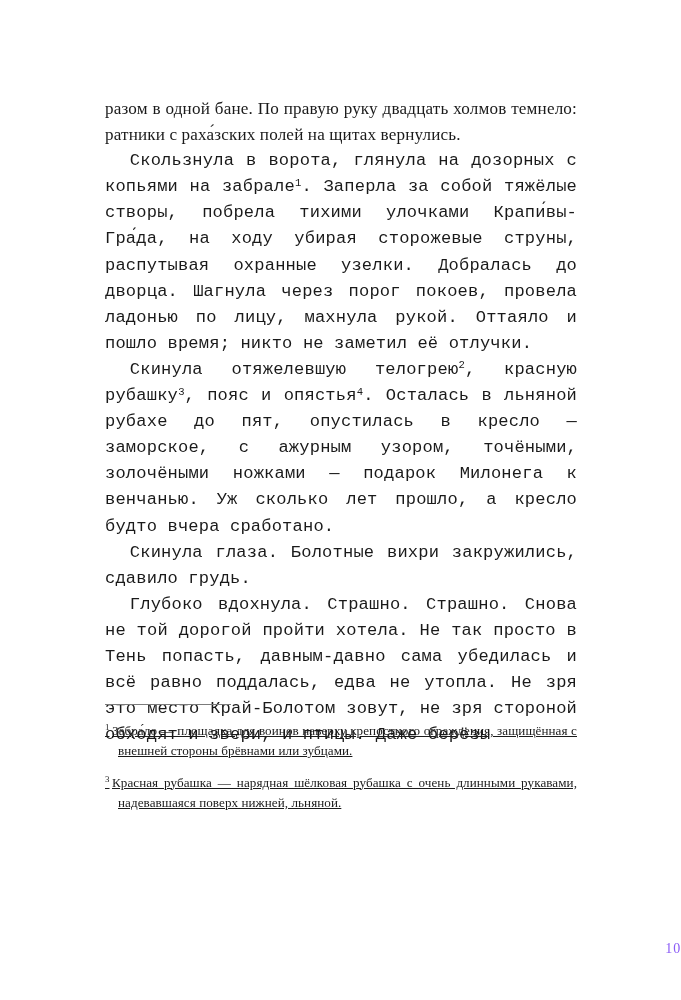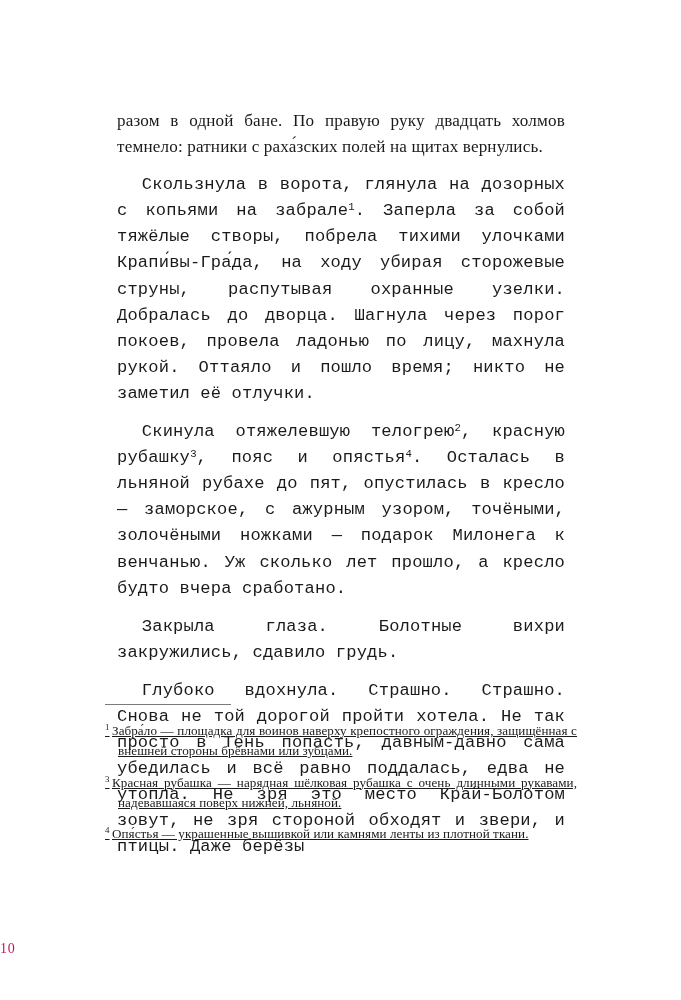--- a/index.html
+++ b/index.html
@@ -23,21 +23,21 @@
 
   
   .text-block {
     position: absolute;
     left: 105px;
     top: 96px;
     width: 472px;
   }
 
   .body-par {
-    margin: 12px;
+    margin: 0;
     font-size: 17.1px;
     line-height: 26.1px;
     text-align: justify;
     text-indent: 0;
     letter-spacing: 0.01em;
     word-spacing: -0.005em;
     hyphens: manual;
   }
 
   .body-par.indent {
@@ -90,53 +90,52 @@
     vertical-align: 0.55em;
     margin-right: 0.28em;
   }
 
   
   .folio {
     position: absolute;
     left: 0;
     right: 0;
     top: 941px;
-    text-align: left;
+    text-align: right;
     font-size: 14px;
-    color: #be185d;
+    color: #8b5cf6;
     letter-spacing: 0.06em;
   }
 </style>
 </head>
 <body>
 
 <div class="page">
 
   <div class="text-block">
 
     <p class="body-par">разом в одной бане. По правую руку двадцать холмов темнело: ратники с раха́зских полей на щитах вернулись.</p>
 
     <p class="body-par indent"><span>Скользнула в ворота, глянула на дозорных с копьями на забрале</span><sup class="fn-ref">1</sup><span>. Заперла за собой тяжёлые створы, побрела тихими улочками Крапи́вы-Гра́да, на ходу убирая сторожевые струны, распутывая охранные узелки. Добралась до дворца. Шагнула через порог покоев, провела ладонью по лицу, махнула рукой. Оттаяло и пошло время; никто не заметил её отлучки.</span></p>
 
     <p class="body-par indent"><span>Скинула отяжелевшую телогрею</span><sup class="fn-ref">2</sup><span>, красную рубашку</span><sup class="fn-ref">3</sup><span>, пояс и опястья</span><sup class="fn-ref">4</sup><span>. Осталась в льняной рубахе до пят, опустилась в кресло — заморское, с ажурным узором, точёными, золочёными ножками — подарок Милонега к венчанью. Уж сколько лет прошло, а кресло будто вчера сработано.</span></p>
 
-    <p class="body-par indent">Закрыла глаза. Болотные вихри закружились, сдавило грудь.</p>
+    <p class="body-par indent">Скинула глаза. Болотные вихри закружились, сдавило грудь.</p>
 
     <p class="body-par indent">Глубоко вдохнула. Страшно. Страшно. Снова не той дорогой пройти хотела. Не так просто в Тень попасть, давным-давно сама убедилась и всё равно поддалась, едва не утопла. Не зря это место Край-Болотом зовут, не зря стороной обходят и звери, и птицы. Даже берёзы</p>
 
   </div>
 
   <div class="footnotes">
 
     <hr class="fn-rule">
 
     <p class="fn-item"><sup class="fn-num">1</sup><span>Забра́ло — площадка для воинов наверху крепостного ограждения, защищённая с внешней стороны брёвнами или зубцами.</span></p>
 
 
     <p class="fn-item"><sup class="fn-num">3</sup><span>Красная рубашка — нарядная шёлковая рубашка с очень длинными рукавами, надевавшаяся поверх нижней, льняной.</span></p>
 
-    <p class="fn-item"><sup class="fn-num">4</sup><span>Опя́стья — украшенные вышивкой или камнями ленты из плотной ткани.</span></p>
 
   </div>
 
   <div class="folio">10</div>
 
 </div>
 
 </body></html>

